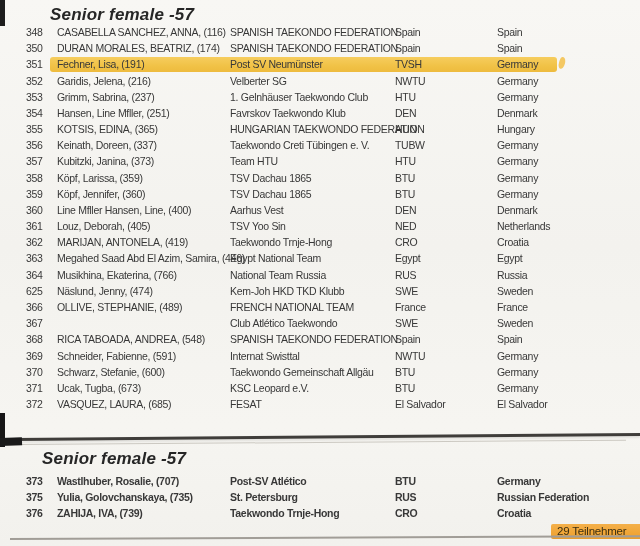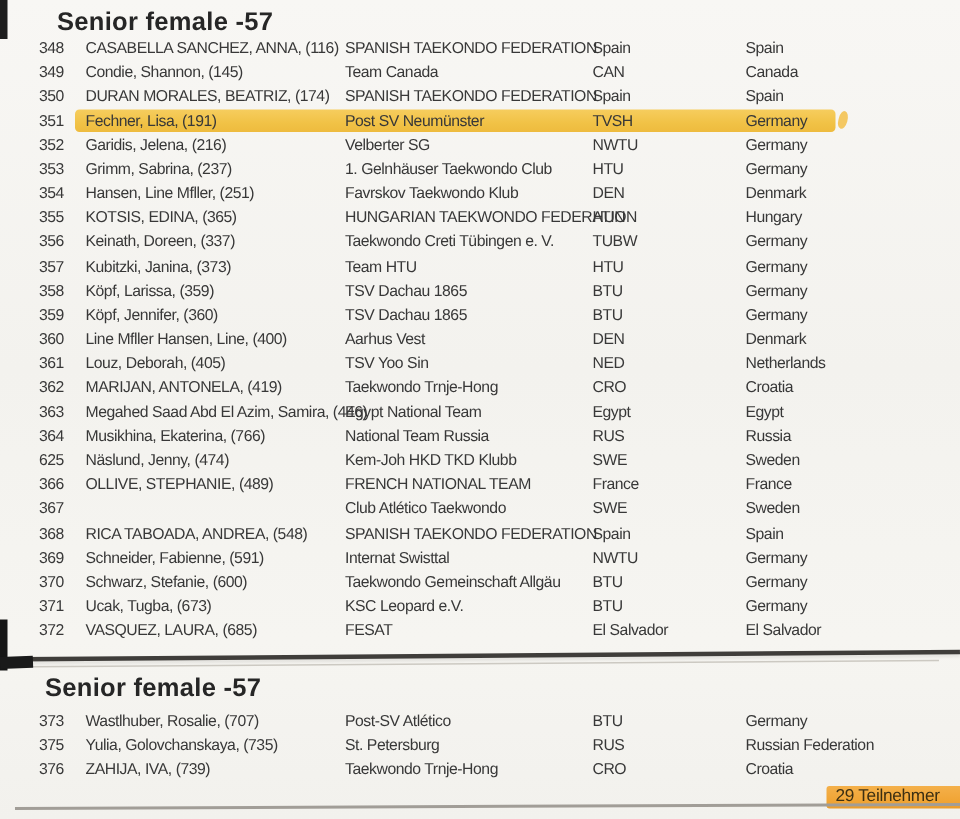--- a/index.html
+++ b/index.html
@@ -7,29 +7,29 @@
 
   .scan {
     position:relative; width:640px; height:546px;
     background:linear-gradient(180deg,#f8f7f4 0%,#f3f2ee 45%,#f6f5f1 78%,#f2f1ed 100%);
     font-family:"Liberation Sans", sans-serif;
     color:#353535;
   }
 
   .hdr {
     position:absolute;
-    font-size:17px; font-weight:bold; 
-    color:#262626; letter-spacing:0.2px; white-space:nowrap;
+    font-size:17px; font-weight:bold; font-style:italic;
+    color:#262626; letter-spacing:0.2px; white-space:nowrap;margin-left:12px;
   }
   #hdr1 { left:38px; top:5px; }
   #hdr2 { left:30px; top:449px; }
 
   .rows { position:absolute; left:0; width:640px; }
   #rows1 { top:24px; }
-  #rows2 { top:473px; }
+  #rows2 { top:473px;font-weight:bold; }
 
   .row { position:relative; height:16.18px; }
   .cell {
     position:absolute; top:50%; transform:translateY(-50%);
     white-space:nowrap; font-size:10.5px; letter-spacing:-0.3px; color:#383838;
   }
   .c-num     { left:26px; }
   .c-name    { left:57px;text-align:right; }
   .c-club    { left:230px; }
   .c-code    { left:395px; }
@@ -86,27 +86,20 @@
   <div class="hdr" id="hdr1">Senior female -57</div>
   <div class="rows" id="rows1">
       <div class="row">
         <span class="cell c-num">348</span>
         <span class="cell c-name">CASABELLA SANCHEZ, ANNA, (116)</span>
         <span class="cell c-club">SPANISH TAEKONDO FEDERATION</span>
         <span class="cell c-code">Spain</span>
         <span class="cell c-country">Spain</span>
       </div>
       <div class="row">
-        <span class="cell c-num">349</span>
-        <span class="cell c-name">Condie, Shannon, (145)</span>
-        <span class="cell c-club">Team Canada</span>
-        <span class="cell c-code">CAN</span>
-        <span class="cell c-country">Canada</span>
-      </div>
-      <div class="row">
         <span class="cell c-num">350</span>
         <span class="cell c-name">DURAN MORALES, BEATRIZ, (174)</span>
         <span class="cell c-club">SPANISH TAEKONDO FEDERATION</span>
         <span class="cell c-code">Spain</span>
         <span class="cell c-country">Spain</span>
       </div>
       <div class="row">
         <span class="row-highlight"></span>
         <span class="hl-flick"></span>
         <span class="cell c-num">351</span>

